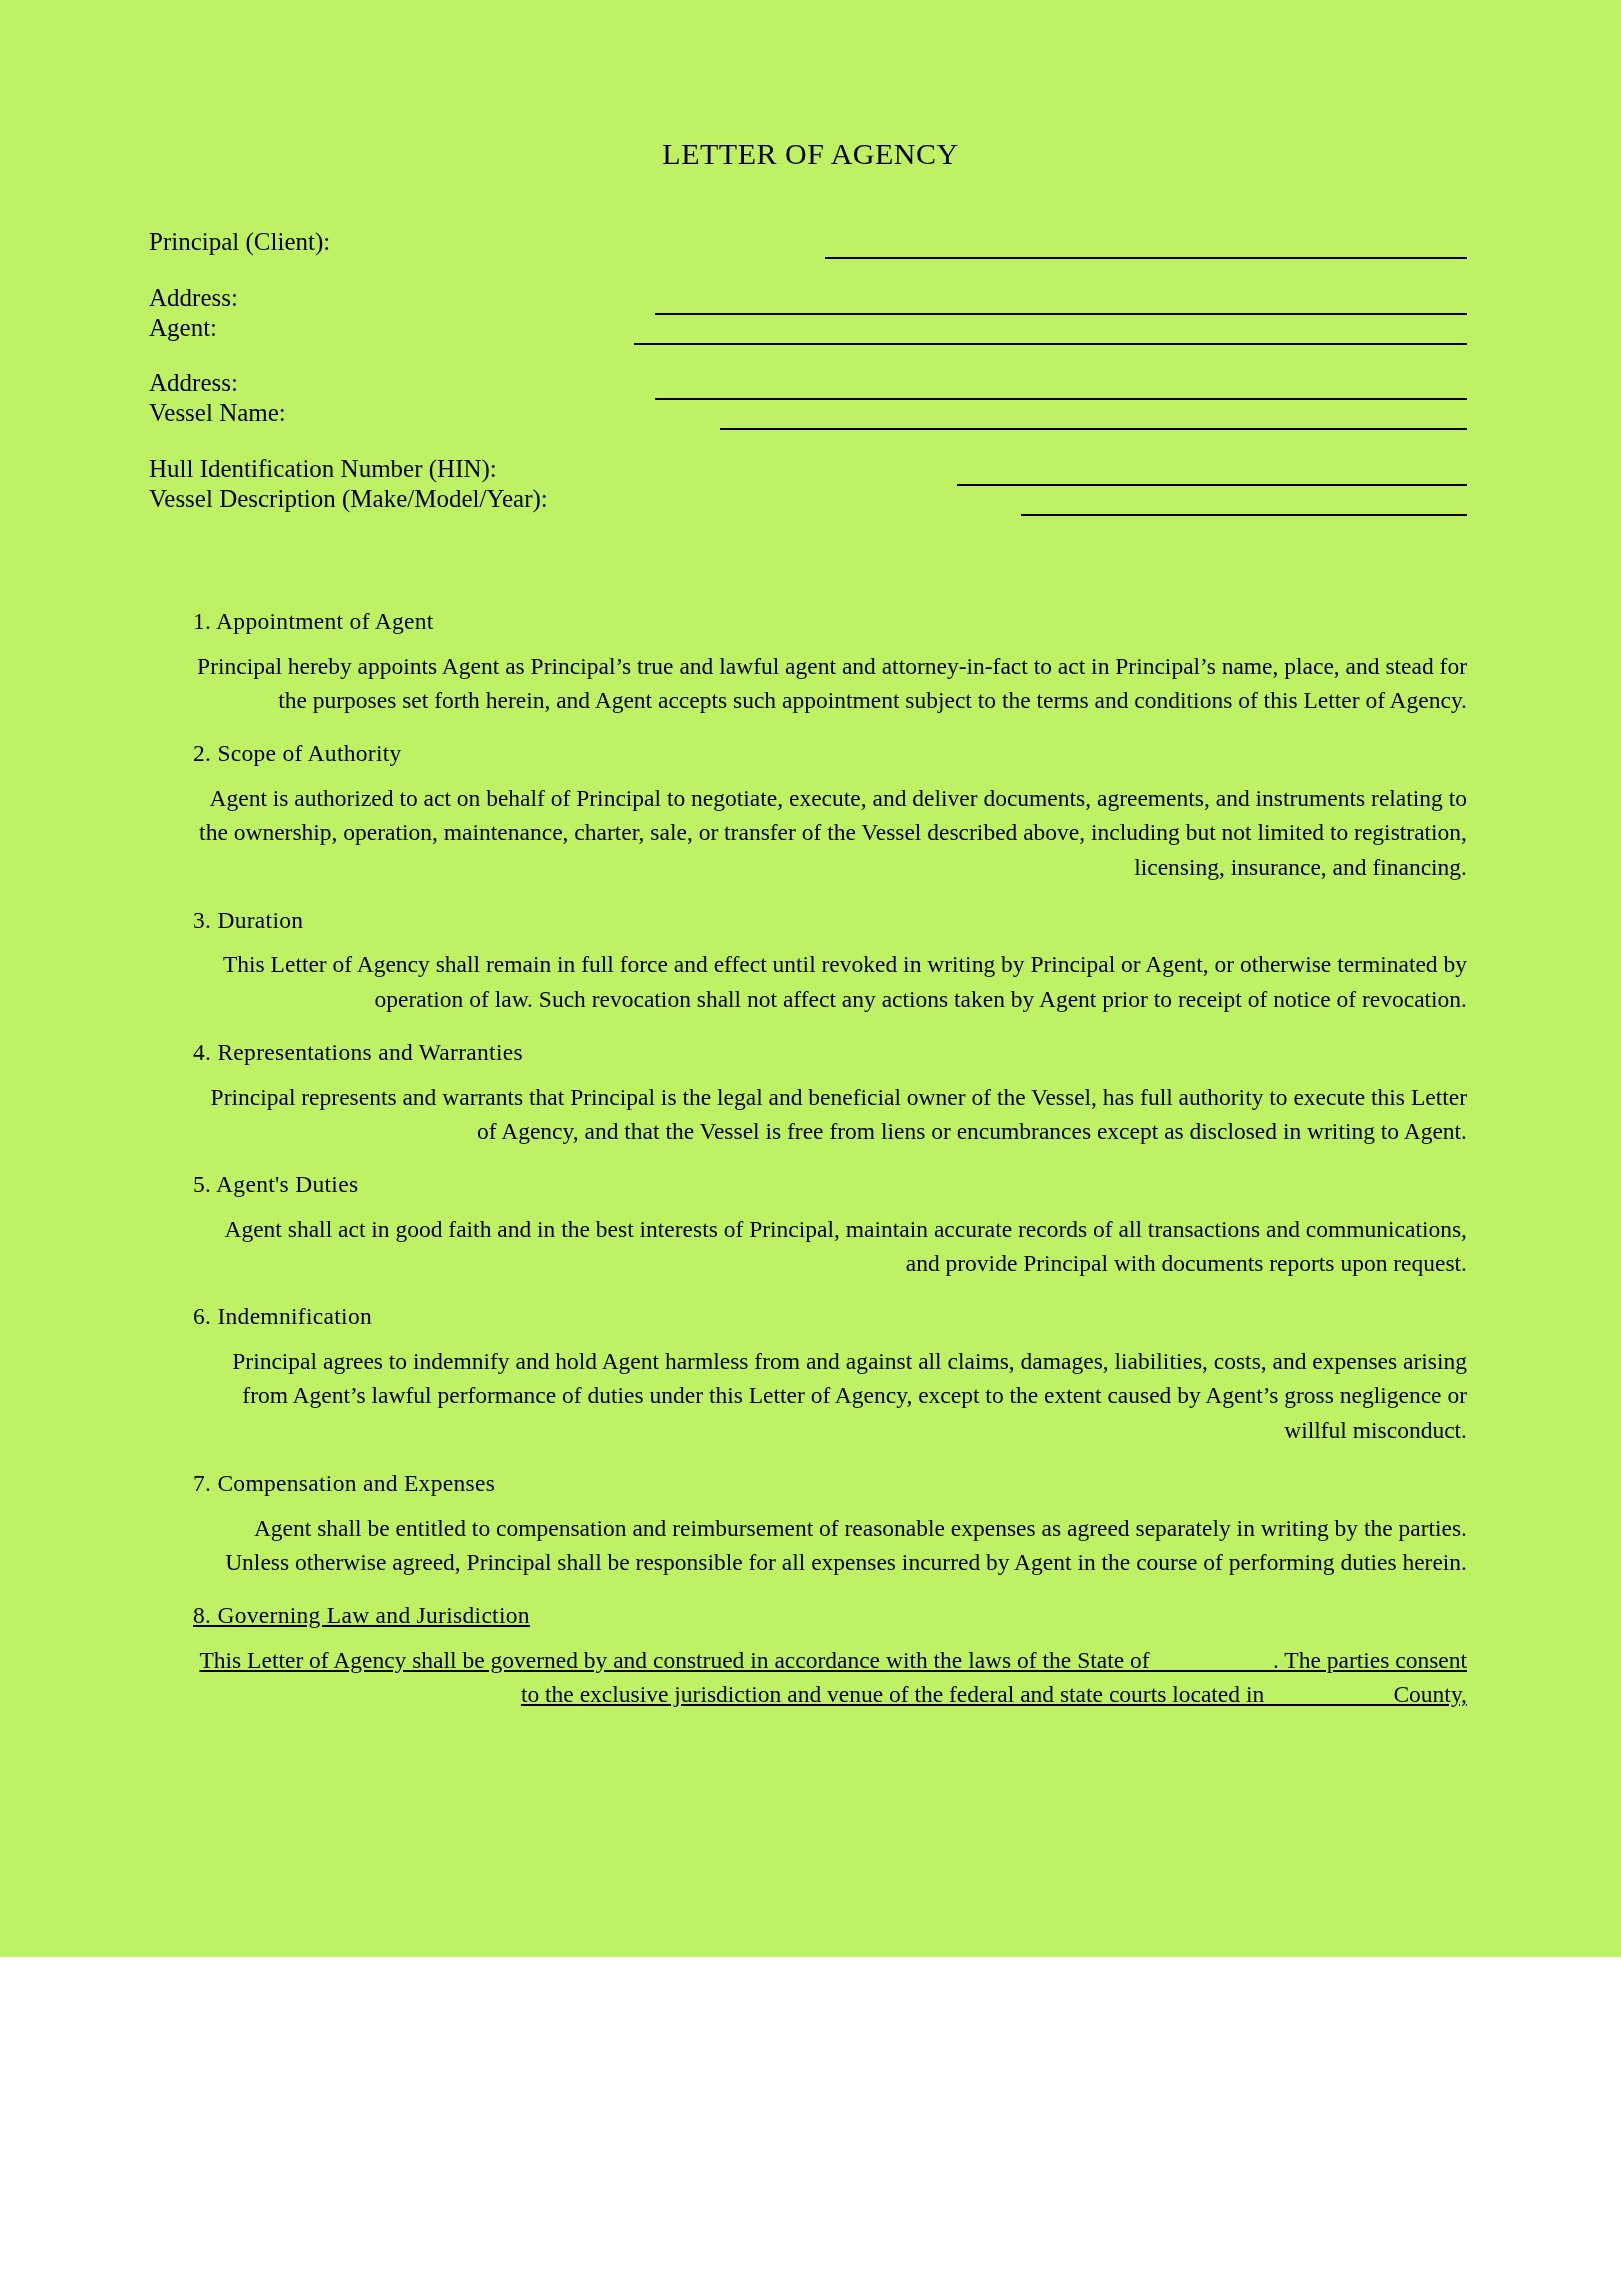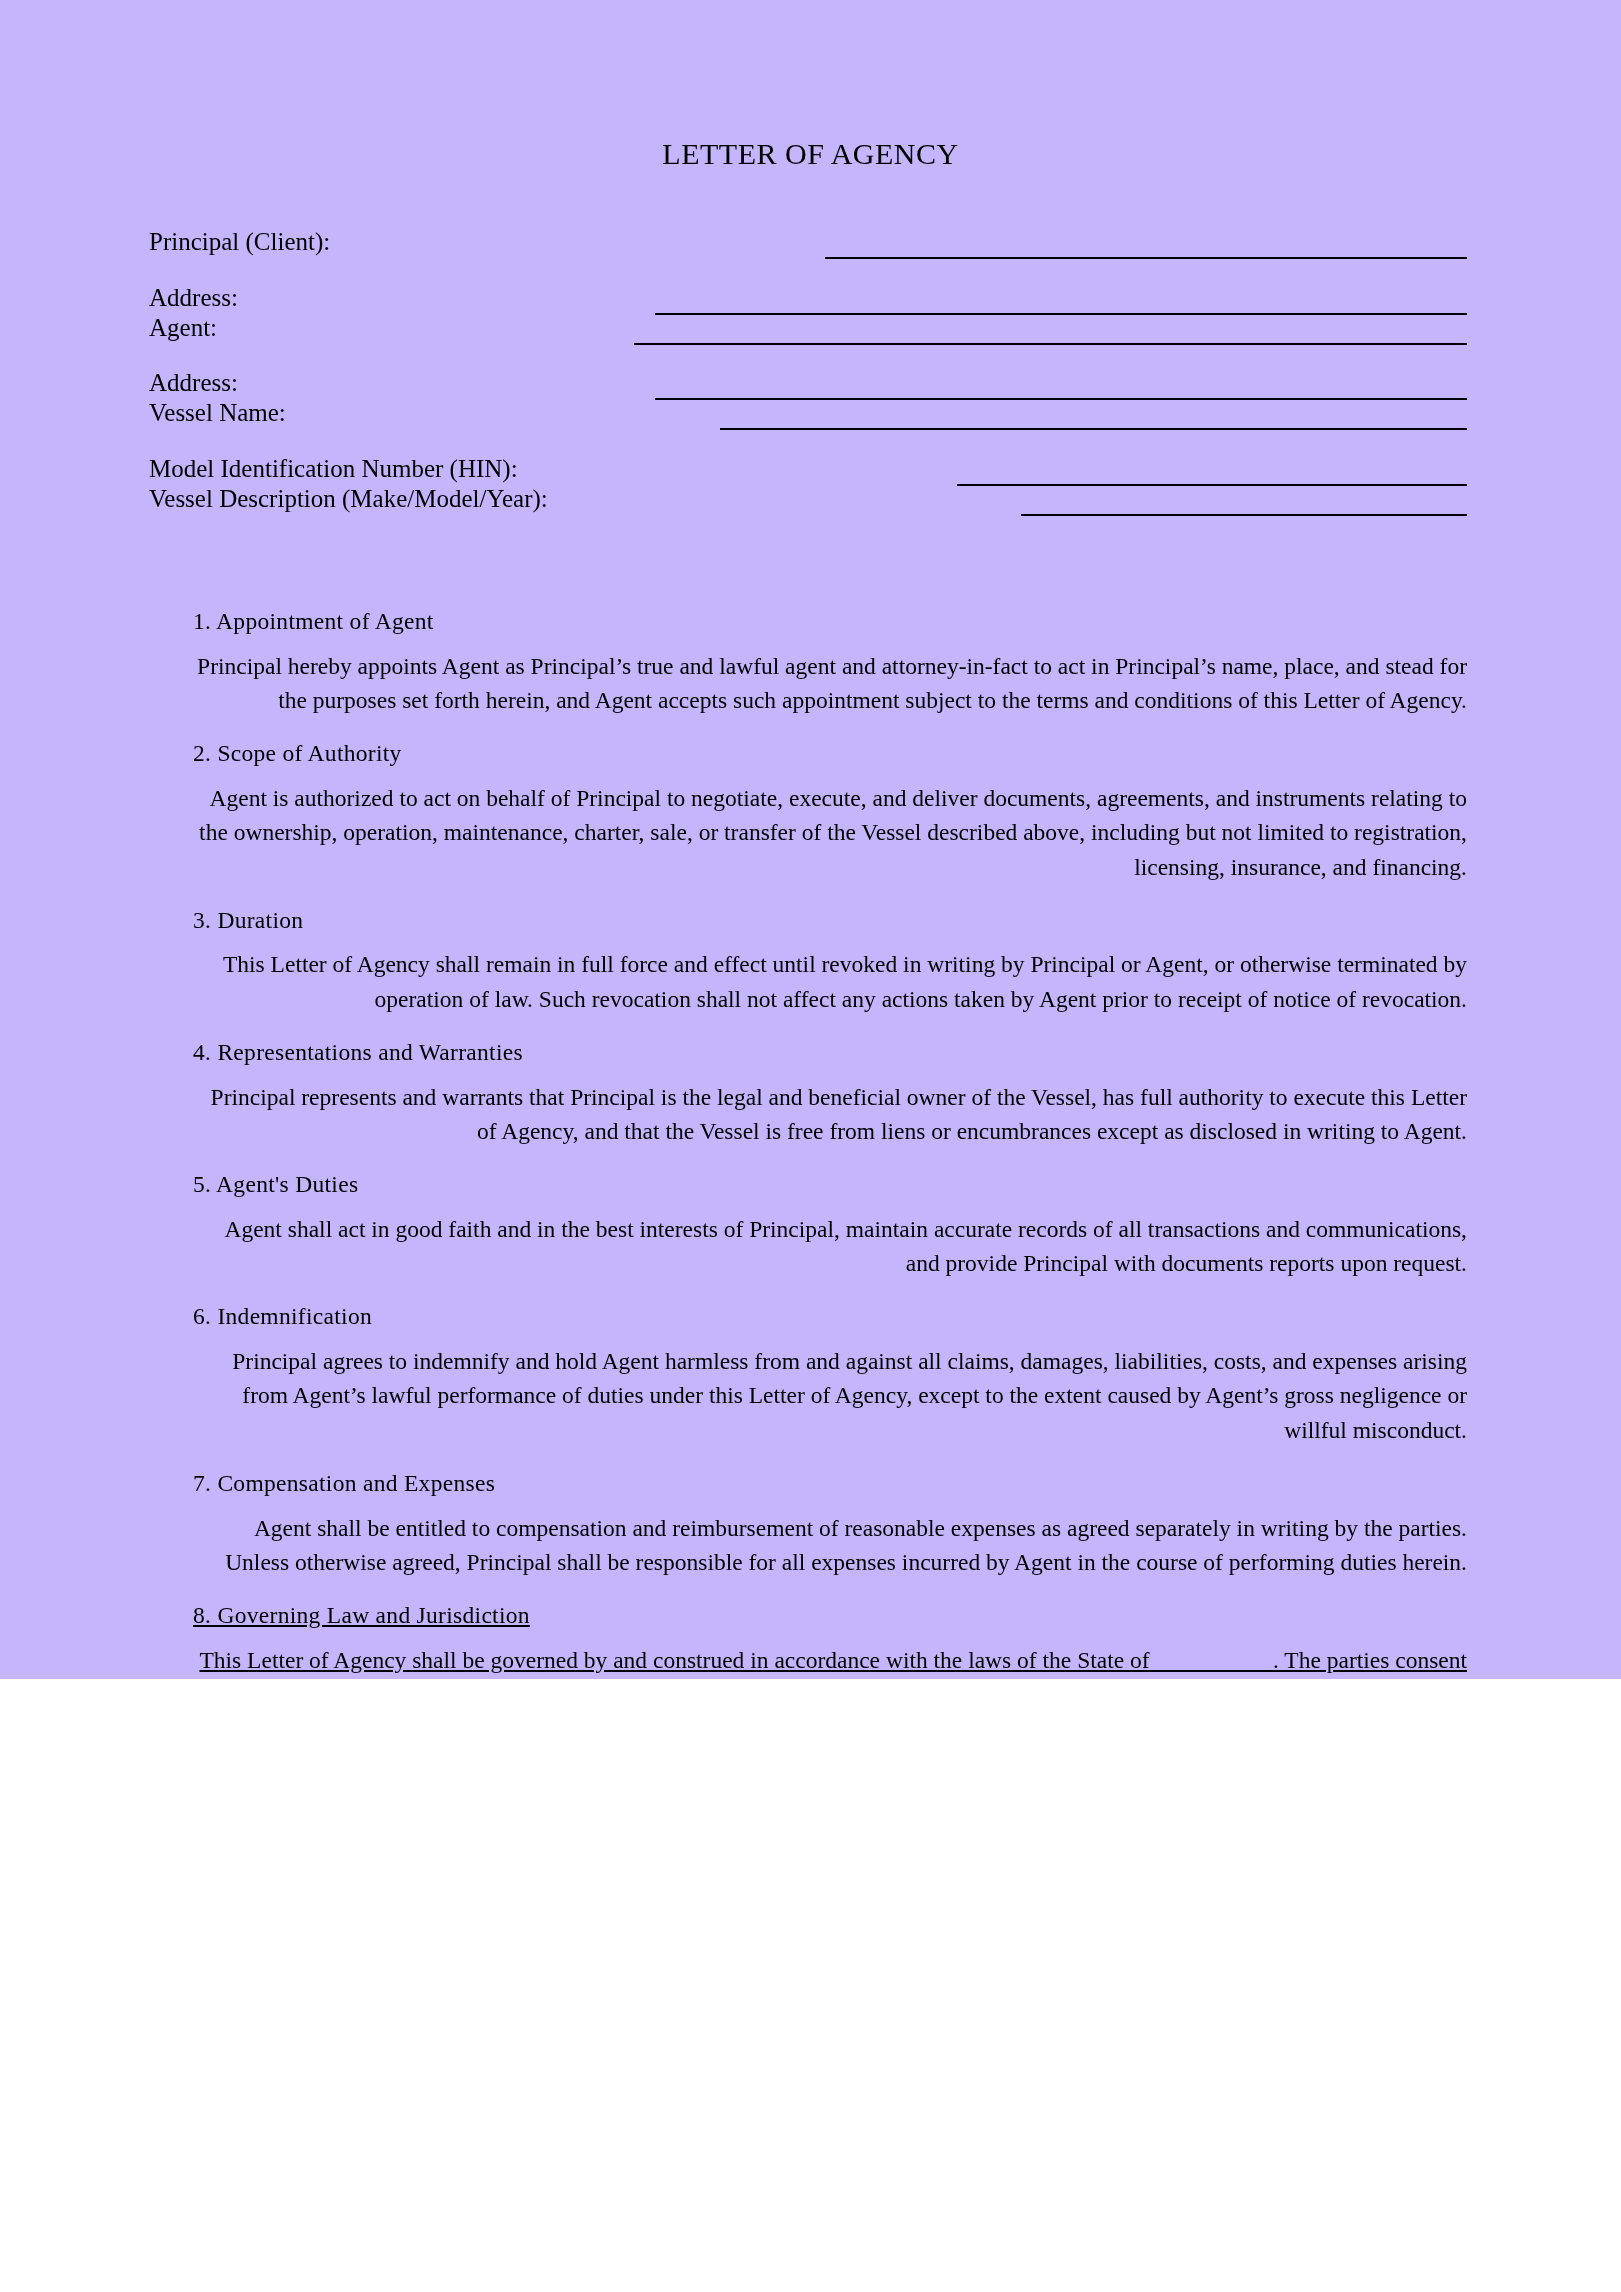--- a/index.html
+++ b/index.html
@@ -7,22 +7,22 @@
     padding: 0;
     background: #ffffff;
   }
   body {
     font-family: "Liberation Serif", "DejaVu Serif", serif;
     color: #000000;
   }
   .page {
     position: relative;
     width: 1621px;
-    height: 1679px;
-    background: #c4b5fd;
+    height: 1957px;
+    background: #bef264;
     overflow: hidden;
   }
 
   
   .doc-title {
     position: absolute;
     top: 116px;
     left: 0;
     width: 1621px;
     text-align: center;
@@ -102,21 +102,21 @@
       </div>
       <div class="field-group">
         <div class="field-row"><span class="field-label">Address:</span><span class="field-rule" style="width: 812px;"></span></div>
         <div class="field-row"><span class="field-label">Agent:</span><span class="field-rule" style="width: 833px;"></span></div>
       </div>
       <div class="field-group">
         <div class="field-row"><span class="field-label">Address:</span><span class="field-rule" style="width: 812px;"></span></div>
         <div class="field-row"><span class="field-label">Vessel Name:</span><span class="field-rule" style="width: 747px;"></span></div>
       </div>
       <div class="field-group">
-        <div class="field-row"><span class="field-label">Model Identification Number (HIN):</span><span class="field-rule" style="width: 510px;"></span></div>
+        <div class="field-row"><span class="field-label">Hull Identification Number (HIN):</span><span class="field-rule" style="width: 510px;"></span></div>
         <div class="field-row"><span class="field-label">Vessel Description (Make/Model/Year):</span><span class="field-rule" style="width: 446px;"></span></div>
       </div>
     </div>
 
   <div class="sections">
       <div class="section">
         <div class="section-heading">1. Appointment of Agent</div>
         <p class="section-body">Principal hereby appoints Agent as Principal’s true and lawful agent and attorney-in-fact to act in Principal’s name, place, and stead for the purposes set forth herein, and Agent accepts such appointment subject to the terms and conditions of this Letter of Agency.</p>
       </div>
       <div class="section">

